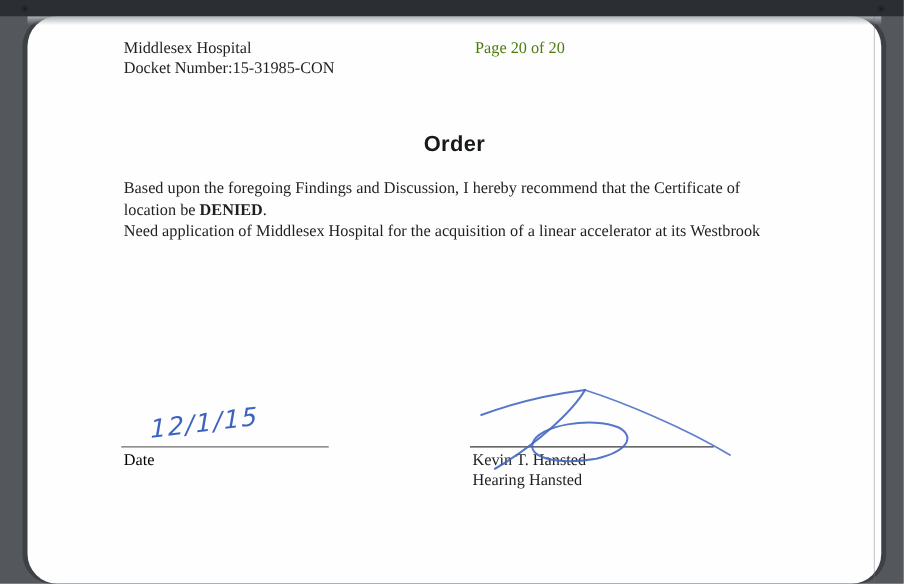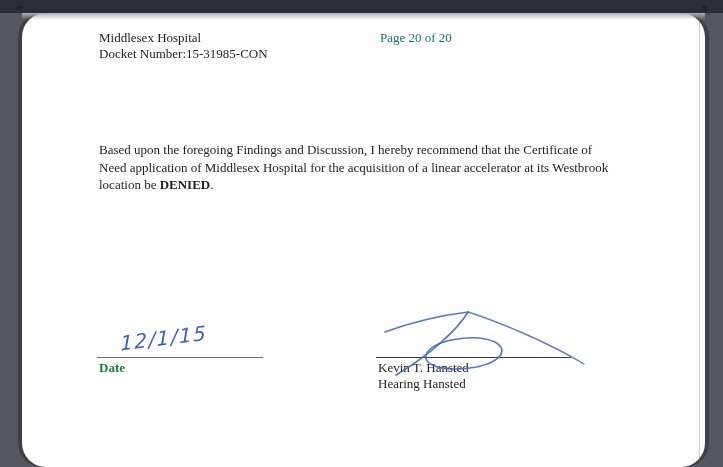--- a/index.html
+++ b/index.html
@@ -52,21 +52,21 @@
     pointer-events: none;
   }
   .doc-header {
     position: absolute; left: 77px; top: 17px;
     font-size: 13px; line-height: 15.5px;
     color: #1f1f1f;
     white-space: nowrap;
   }
   .doc-page-indicator {
     position: absolute; left: 358px; top: 17px;
-    font-size: 13px; color: #0f766e;
+    font-size: 13px; color: #4d7c0f;
     white-space: nowrap;
   }
   .doc-title {
     position: absolute; left: 0; top: 92px;
     width: 683px;
     text-align: center;
     font-family: "Liberation Sans", sans-serif;
     font-weight: bold;
     font-size: 17.5px;
     color: #161a1a;
@@ -93,21 +93,21 @@
     letter-spacing: 1.5px;
     white-space: nowrap;
   }
   .date-underline {
     position: absolute; left: 75px; top: 344px;
     width: 166px; height: 0;
     border-top: 1.4px solid #6d6d6d;
   }
   .date-label {
     position: absolute; left: 77px; top: 347px;
-    font-size: 13px; color: #15803d; font-weight: bold;
+    font-size: 13px; color: #000000;
   }
   .signature-ink {
     position: absolute; left: 358px; top: 276px;
     width: 212px; height: 90px;
     z-index: 3;
   }
   .signature-underline {
     position: absolute; left: 354px; top: 344px;
     width: 195px; height: 0;
     border-top: 1.4px solid #3a3a3a;
@@ -128,25 +128,26 @@
 
 <div class="document-page">
 
   <div class="doc-header">
     <div>Middlesex Hospital</div>
     <div>Docket Number:15-31985-CON</div>
   </div>
 
   <div class="doc-page-indicator">Page 20 of 20</div>
 
+  <div class="doc-title">Order</div>
 
   <div class="doc-paragraph">
     <div class="para-line">Based upon the foregoing Findings and Discussion, I hereby recommend that the Certificate of</div>
+    <div class="para-line"><span>location be </span><strong>DENIED</strong><span>.</span></div>
     <div class="para-line">Need application of Middlesex Hospital for the acquisition of a linear accelerator at its Westbrook</div>
-    <div class="para-line"><span>location be </span><strong>DENIED</strong><span>.</span></div>
   </div>
 
 
   <div class="handwritten-date">12/1/15</div>
   <div class="date-underline"></div>
   <div class="date-label">Date</div>
 
   <svg class="signature-ink" viewBox="0 0 212 90" fill="none">
 
     <path d="M88 23 C 78 40, 50 66, 16 86" stroke="#4468c2" stroke-width="1.7" stroke-linecap="round" opacity="0.9"></path>

